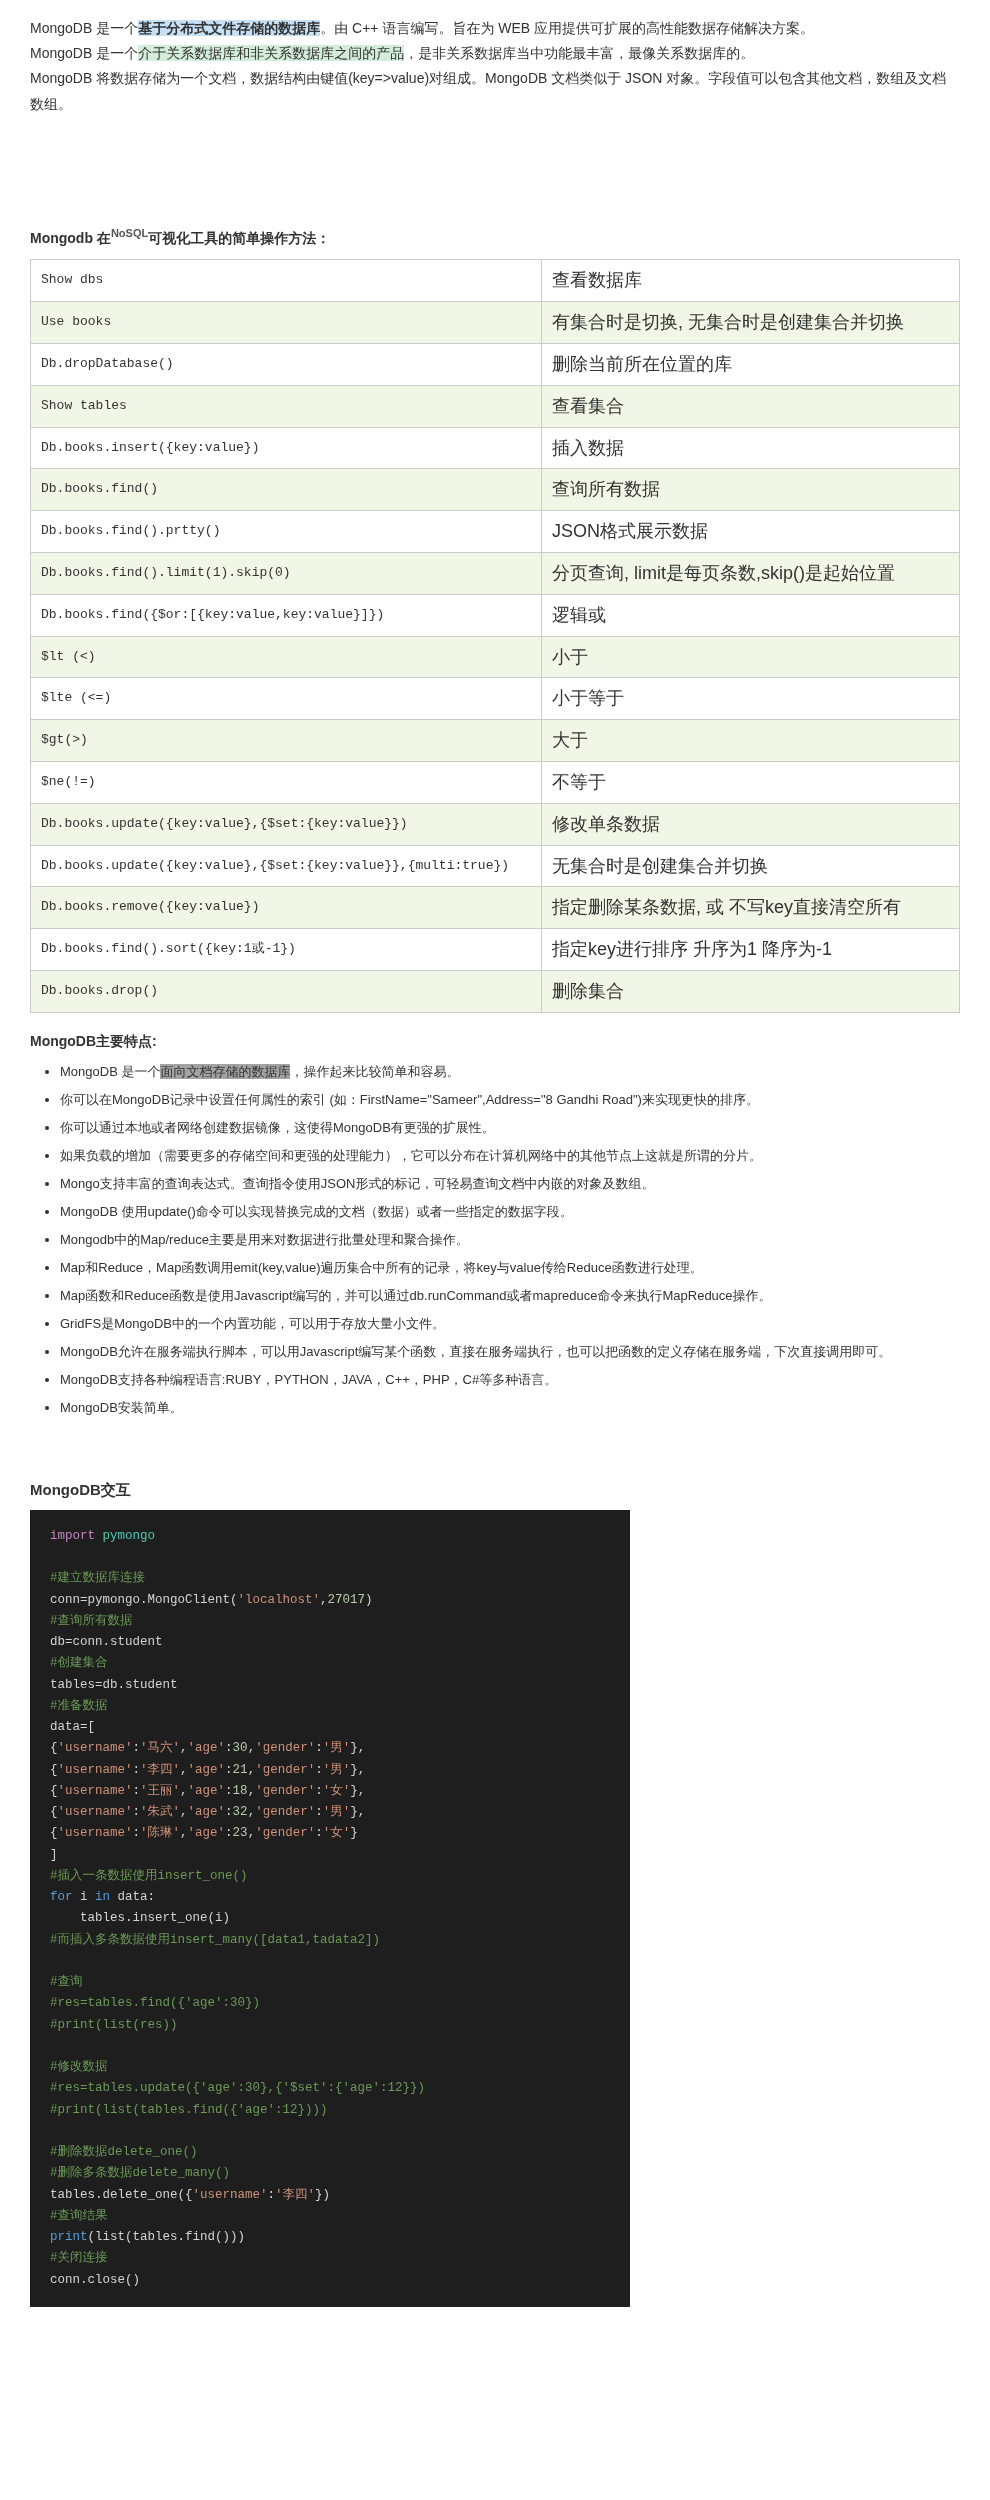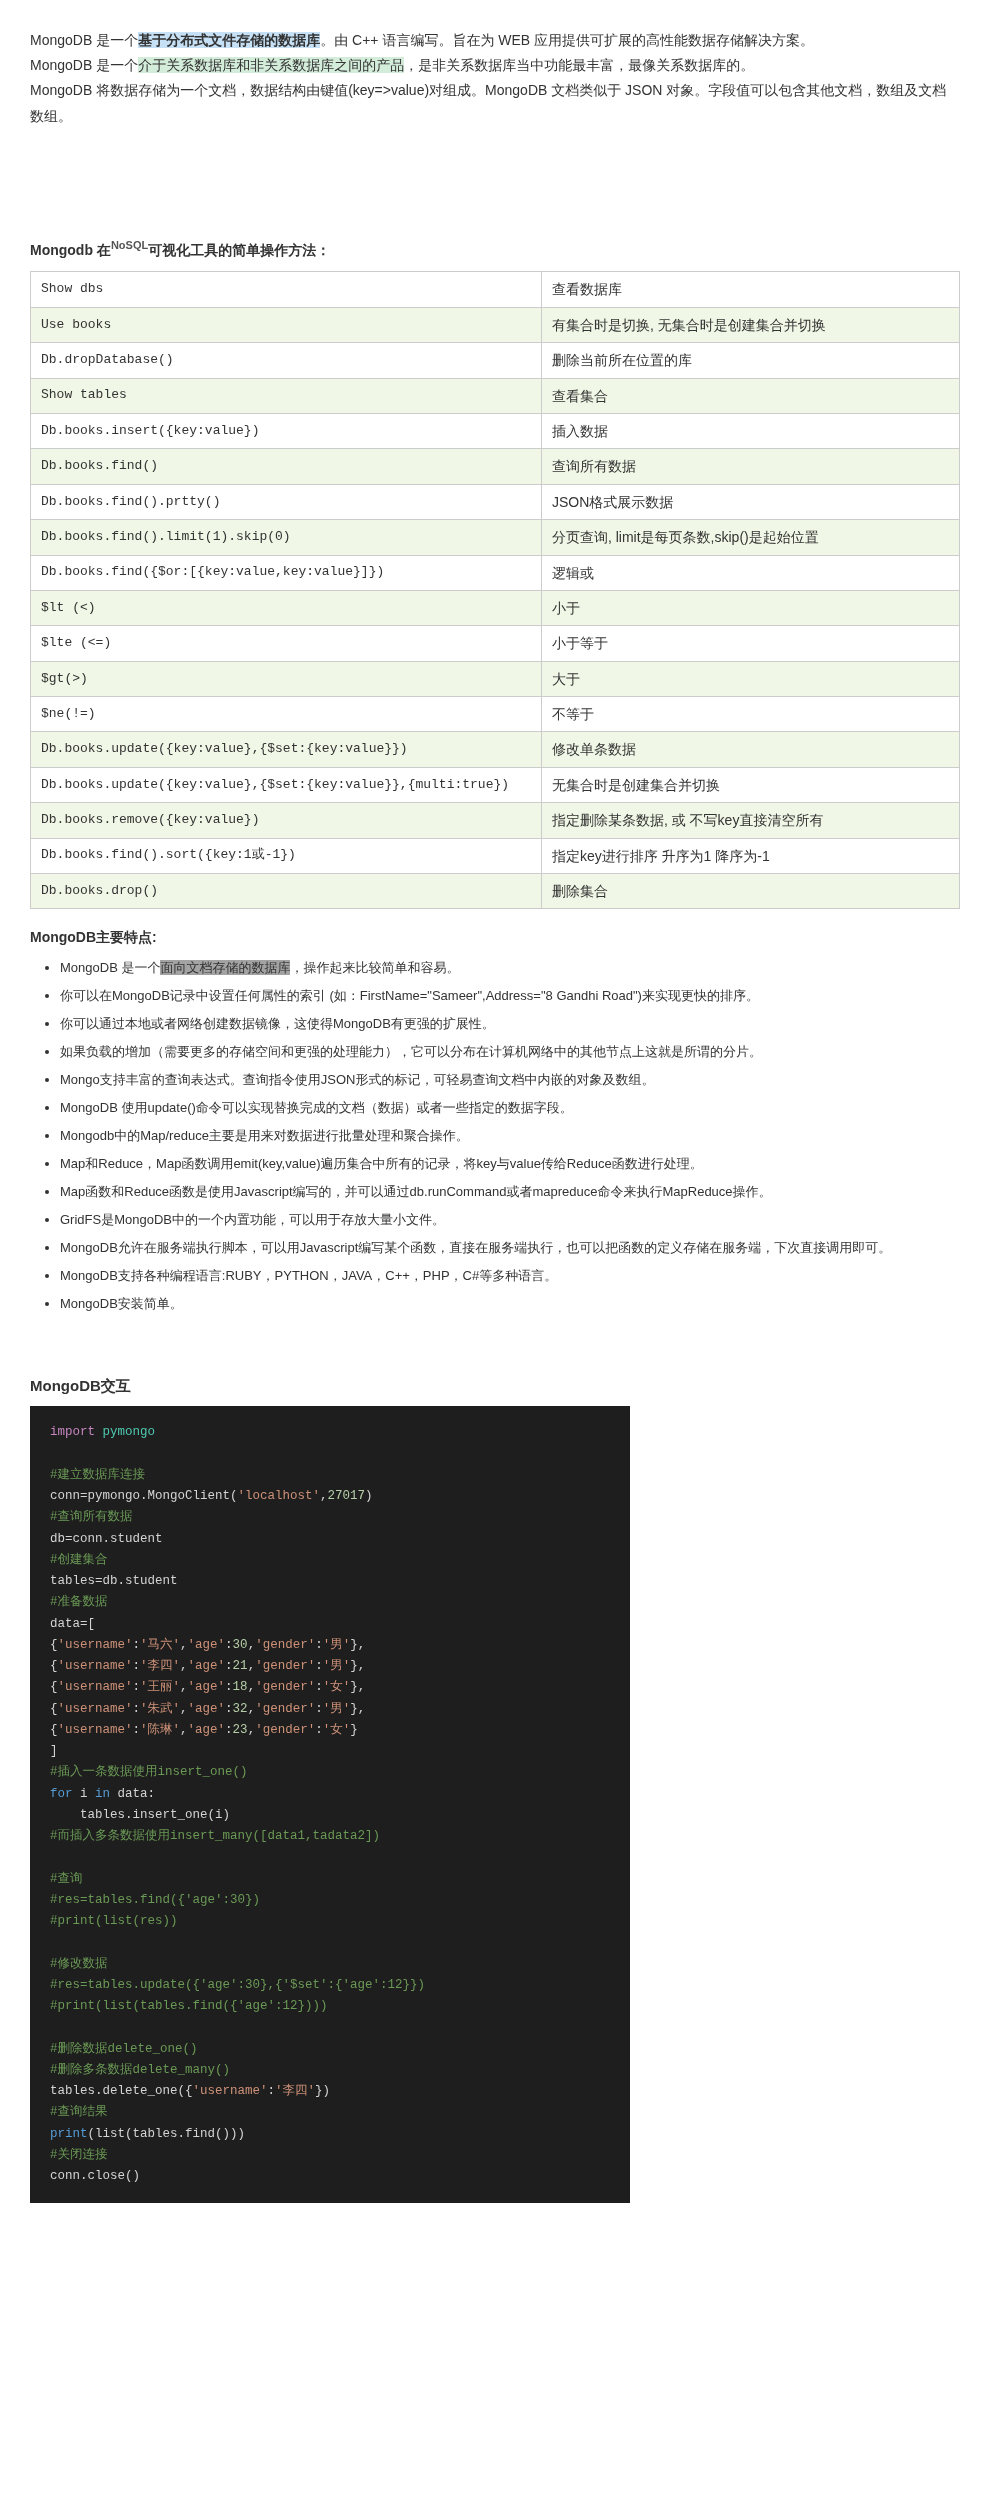--- a/index.html
+++ b/index.html
@@ -4,21 +4,21 @@
   <style>
     * { margin: 0; padding: 0; box-sizing: border-box; }
     body {
       font-family: "Microsoft YaHei", "SimHei", Arial, sans-serif;
       font-size: 14px;
       color: #333;
       background: #fff;
       width: 990px;
     }
     .page-wrapper {
-      padding: 28px 30px;
+      padding: 16px 30px;
     }
     .intro-text {
       font-size: 14px;
       line-height: 1.8;
       margin-bottom: 20px;
     }
     .highlight-blue {
       background-color: #c6e0f5;
       font-weight: bold;
     }
@@ -38,21 +38,21 @@
       color: #555;
     }
     table.cmd-table {
       width: 100%;
       border-collapse: collapse;
       margin-bottom: 20px;
     }
     table.cmd-table td {
       border: 1px solid #ccc;
       padding: 6px 10px;
-      font-size: 14px;
+      font-size: 18px;
       line-height: 1.6;
     }
     table.cmd-table tr:nth-child(even) td {
       background-color: #f0f7e6;
     }
     table.cmd-table tr:nth-child(odd) td {
       background-color: #fff;
     }
     table.cmd-table td:first-child {
       width: 55%;

